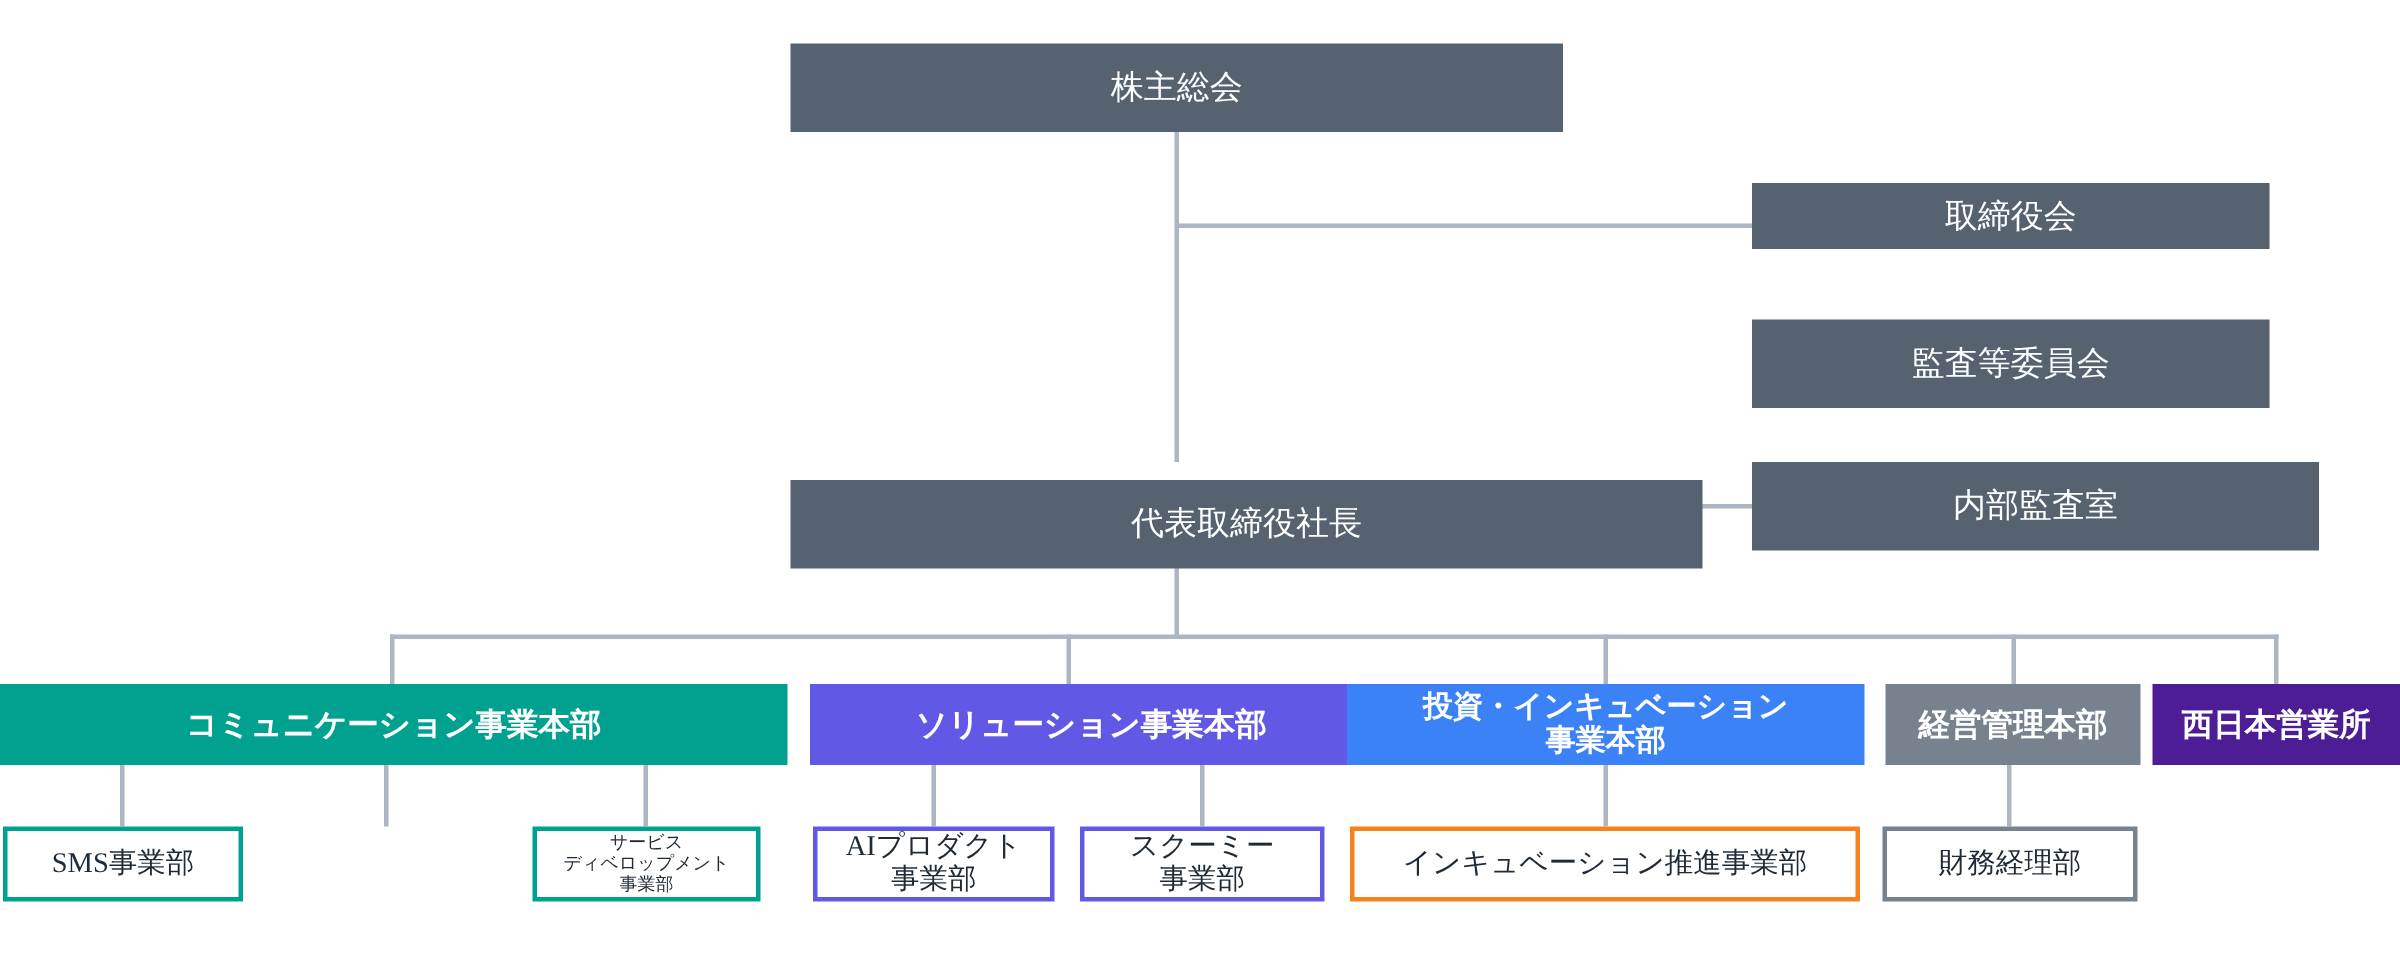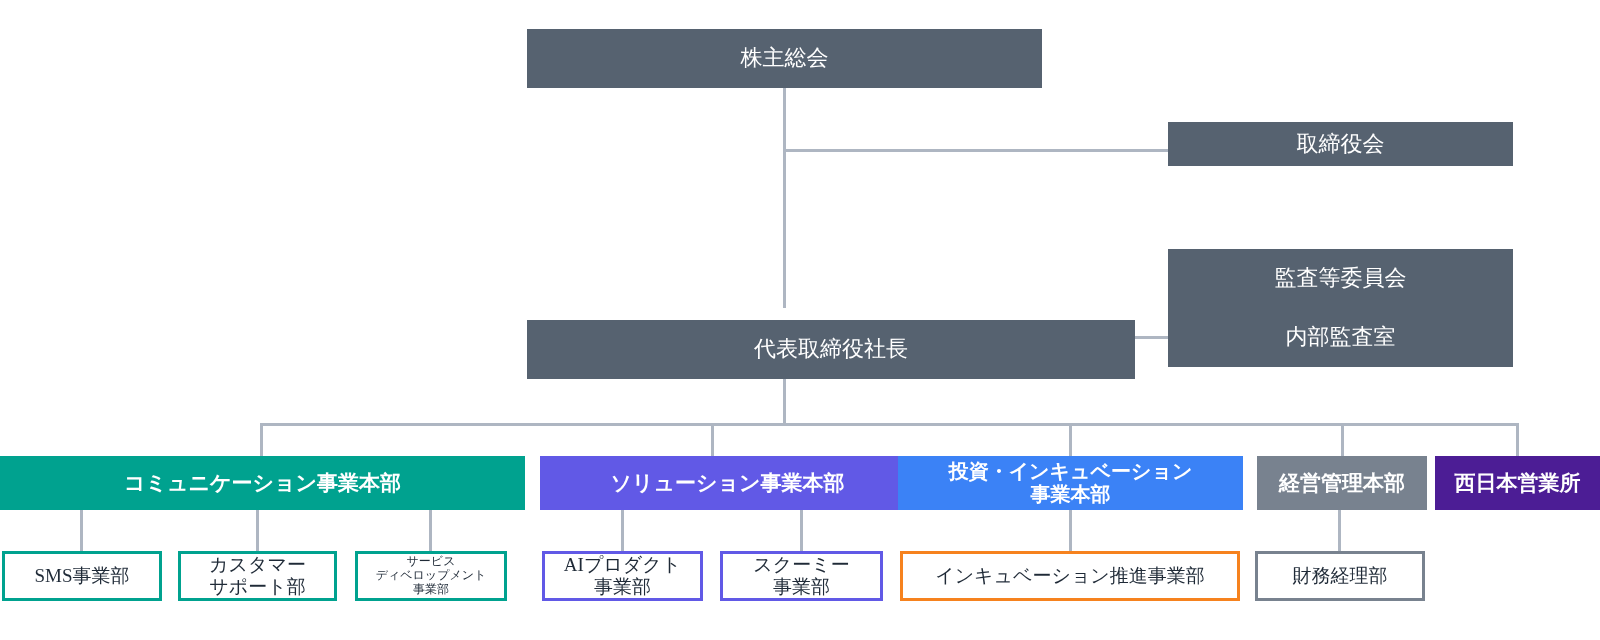--- a/index.html
+++ b/index.html
@@ -71,41 +71,39 @@
   <div class="line" style="left:429px;top:510px;width:3px;height:41px;"></div>
   <div class="line" style="left:621px;top:510px;width:3px;height:41px;"></div>
   <div class="line" style="left:800px;top:510px;width:3px;height:41px;"></div>
   <div class="line" style="left:1069px;top:510px;width:3px;height:41px;"></div>
   <div class="line" style="left:1338px;top:510px;width:3px;height:41px;"></div>
 
   <div class="box dark" style="left:527px;top:29px;width:515px;height:59px;">株主総会</div>
 
   <div class="box dark" style="left:1168px;top:122px;width:345px;height:44px;">取締役会</div>
 
-  <div class="box dark" style="left:1168px;top:213px;width:345px;height:59px;margin-top:36px;">監査等委員会</div>
+  <div class="box dark" style="left:1168px;top:213px;width:345px;height:59px;">監査等委員会</div>
 
   <div class="box dark" style="left:527px;top:320px;width:608px;height:59px;">代表取締役社長</div>
 
-  <div class="box dark" style="left:1168px;top:308px;width:345px;height:59px;">内部監査室</div>
+  <div class="box dark" style="left:1168px;top:308px;width:378px;height:59px;">内部監査室</div>
 
   <div class="box division bg-teal" style="left:0px;top:456px;width:525px;height:54px;">コミュニケーション事業本部</div>
 
   <div class="box division bg-purple" style="left:540px;top:456px;width:375px;height:54px;">ソリューション事業本部</div>
 
   <div class="box division bg-orange" style="left:898px;top:456px;width:345px;height:54px;font-size:20px;">投資・インキュベーション
 事業本部</div>
 
   <div class="box division bg-gray" style="left:1257px;top:456px;width:170px;height:54px;">経営管理本部</div>
 
   <div class="box division bg-blue" style="left:1435px;top:456px;width:165px;height:54px;">西日本営業所</div>
 
   <div class="box dept bd-teal" style="left:2px;top:551px;width:160px;height:50px;">SMS事業部</div>
 
-  <div class="box dept bd-teal" style="left:178px;top:551px;width:159px;height:50px;">カスタマー
-サポート部</div>
 
   <div class="box dept bd-teal" style="left:355px;top:551px;width:152px;height:50px;font-size:12px;">サービス
 ディベロップメント
 事業部</div>
 
   <div class="box dept bd-purple" style="left:542px;top:551px;width:161px;height:50px;">AIプロダクト
 事業部</div>
 
   <div class="box dept bd-purple" style="left:720px;top:551px;width:163px;height:50px;">スクーミー
 事業部</div>

